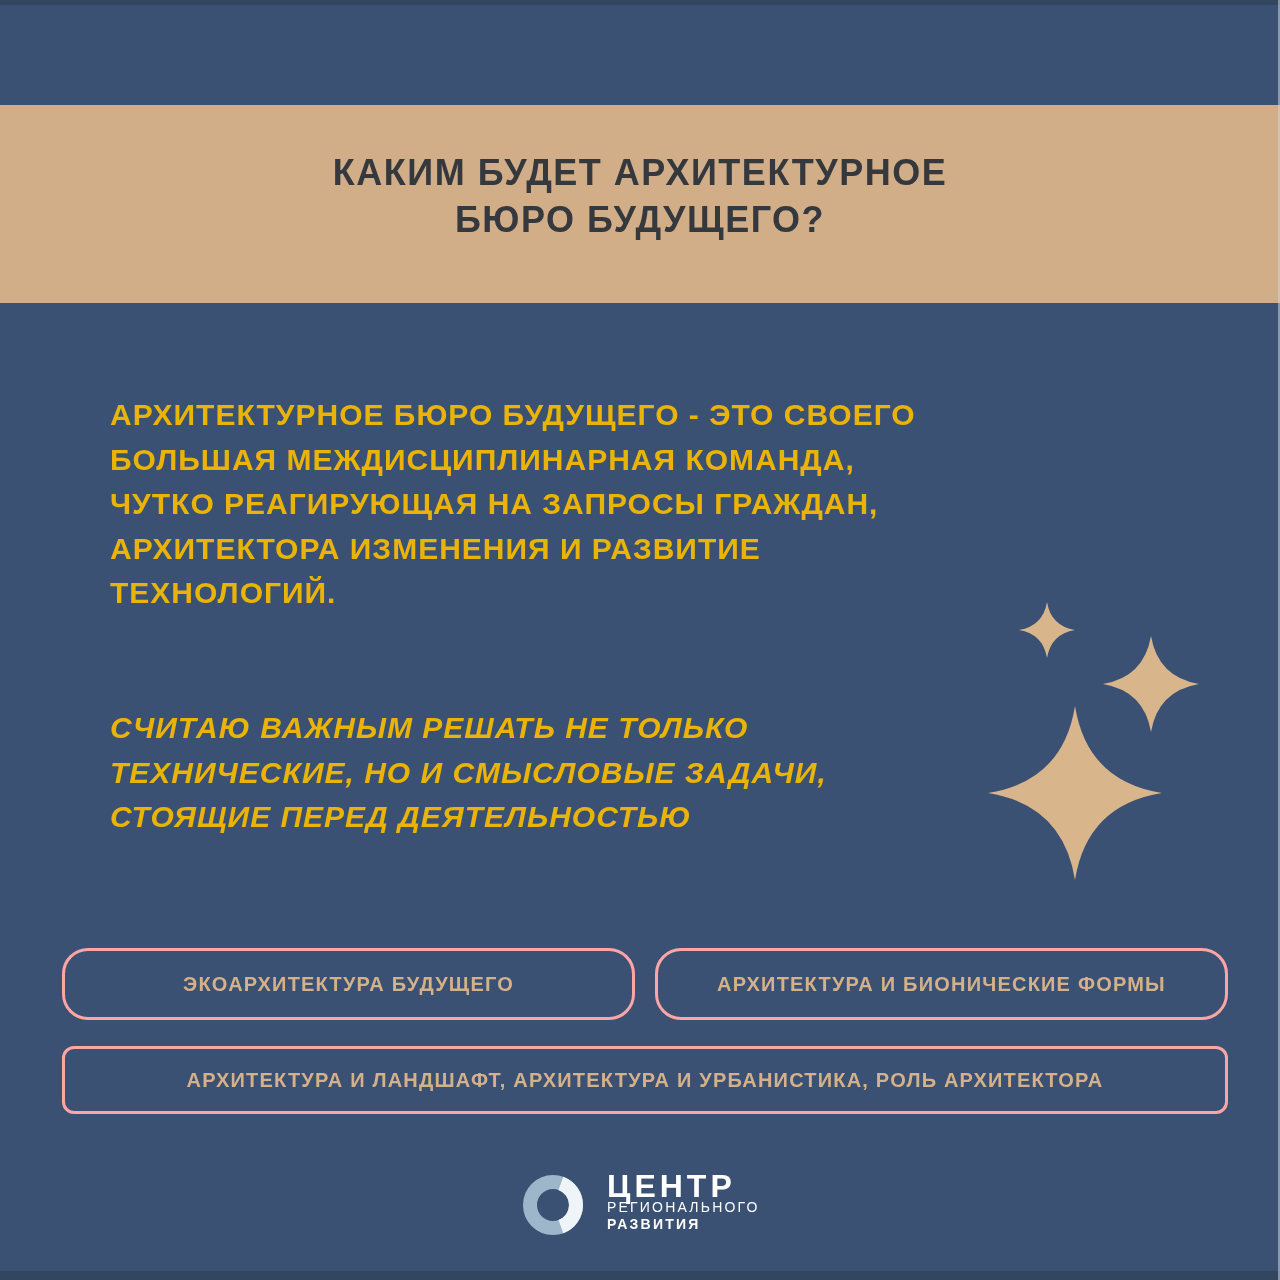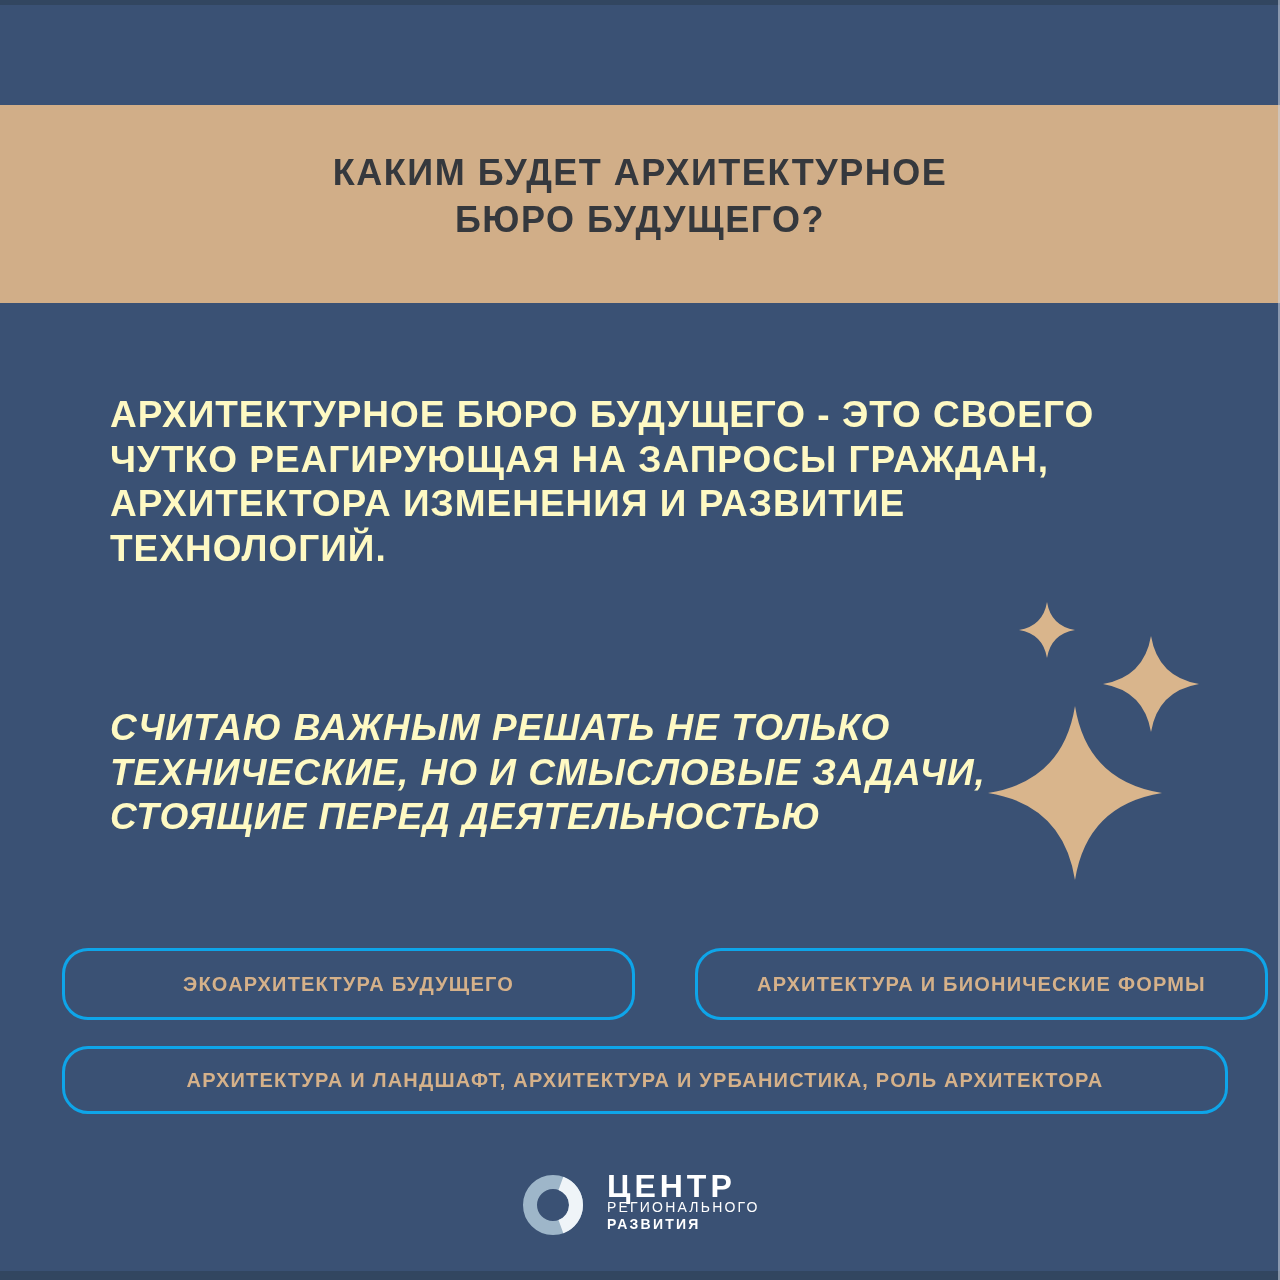--- a/index.html
+++ b/index.html
@@ -27,53 +27,53 @@
     color:#35383D;
     font-weight:bold;
     font-size:36px;
     line-height:47px;
     letter-spacing:1.5px;
   }
 
   
   .para{
     position:absolute;left:110px;width:1010px;
-    color:#fef9c3;
+    color:#eab308;
     font-weight:bold;
-    font-size:37px;
+    font-size:30px;
     line-height:44.6px;
     letter-spacing:1px;
     white-space:nowrap;
   }
   .para.p1{top:393px;}
   .para.p2{top:706px;font-style:italic;}
 
   
   .sparkles{position:absolute;left:960px;top:560px;}
 
   
   .tag{
     position:absolute;
     box-sizing:border-box;
-    border:3px solid #0ea5e9;
+    border:3px solid #fca5a5;
     border-radius:26px;
     background:transparent;
     color:#D5B18A;
     font-family:"Liberation Sans","DejaVu Sans",sans-serif;
     font-weight:bold;
     font-size:20px;
     letter-spacing:1.2px;
     display:flex;align-items:center;justify-content:center;
     text-align:center;
     padding:0 10px;
     cursor:pointer;
   }
   .tag.t1{left:62px;top:948px;width:573px;height:72px;}
-  .tag.t2{left:655px;top:948px;width:573px;height:72px;margin-left:40px;}
-  .tag.t3{left:62px;top:1046px;width:1166px;height:68px;}
+  .tag.t2{left:655px;top:948px;width:573px;height:72px;}
+  .tag.t3{left:62px;top:1046px;width:1166px;height:68px;border-radius:12px;}
 
   
   .logo{position:absolute;left:515px;top:1165px;width:300px;height:90px;}
   .logo-ring{position:absolute;left:0;top:0;}
   .logo-text{position:absolute;left:92px;top:0;color:#FFFFFF;}
   .logo-line1{
     position:absolute;left:0;top:9px;
     font-size:32px;font-weight:bold;letter-spacing:4px;line-height:25px;
   }
   .logo-line2{
@@ -94,20 +94,21 @@
 
   <div class="banner">
     <div class="banner-title">
       <div>КАКИМ БУДЕТ АРХИТЕКТУРНОЕ</div>
       <div>БЮРО БУДУЩЕГО?</div>
     </div>
   </div>
 
   <div class="para p1">
     <div>АРХИТЕКТУРНОЕ БЮРО БУДУЩЕГО - ЭТО СВОЕГО</div>
+    <div>БОЛЬШАЯ МЕЖДИСЦИПЛИНАРНАЯ КОМАНДА,</div>
     <div>ЧУТКО РЕАГИРУЮЩАЯ НА ЗАПРОСЫ ГРАЖДАН,</div>
     <div>АРХИТЕКТОРА ИЗМЕНЕНИЯ И РАЗВИТИЕ</div>
     <div>ТЕХНОЛОГИЙ.</div>
   </div>
 
   <div class="para p2">
     <div>СЧИТАЮ ВАЖНЫМ РЕШАТЬ НЕ ТОЛЬКО</div>
     <div>ТЕХНИЧЕСКИЕ, НО И СМЫСЛОВЫЕ ЗАДАЧИ,</div>
     <div>СТОЯЩИЕ ПЕРЕД ДЕЯТЕЛЬНОСТЬЮ</div>
   </div>

